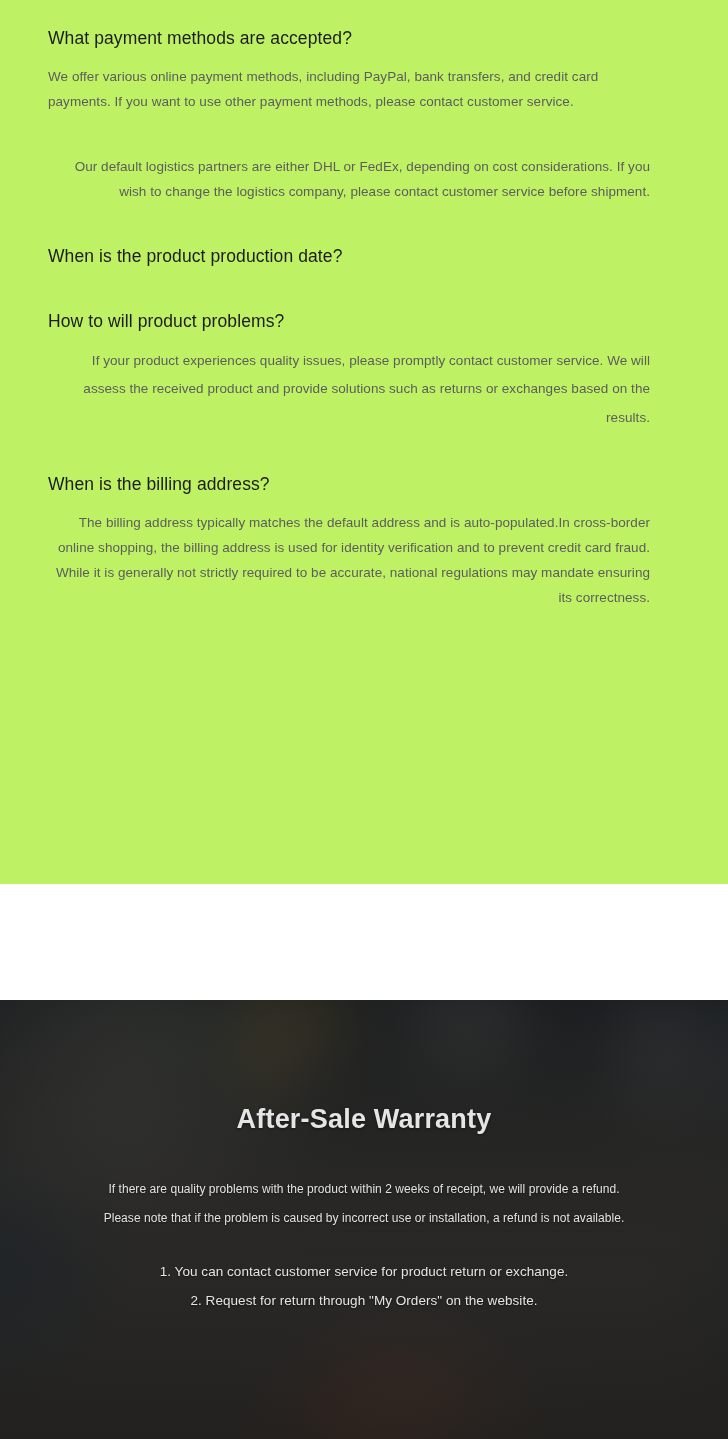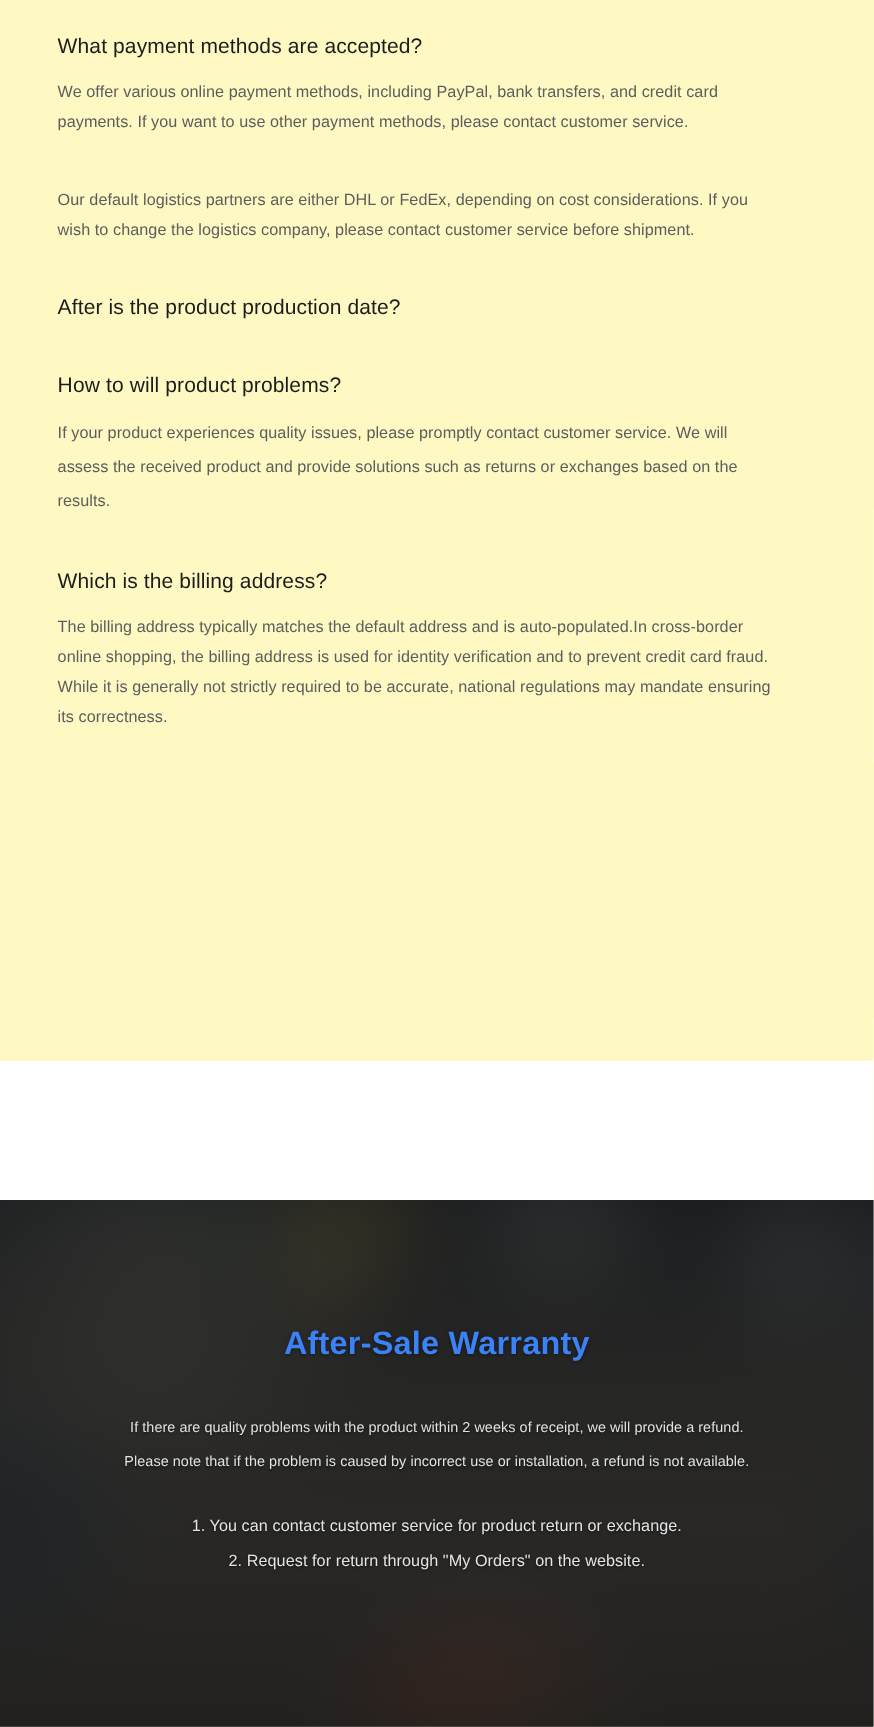--- a/index.html
+++ b/index.html
@@ -15,21 +15,21 @@
     font-family: "Liberation Sans", sans-serif;
     overflow: hidden;
     position: relative;
   }
 
   
   .faq-section {
     padding: 26px 48px 0 48px;
     width: 728px;
     height: 884px;
-    background: #fef9c3;
+    background: #bef264;
   }
   .faq-list {
     width: 602px;
   }
   .faq-item {
     margin-bottom: 40px;
   }
   .faq-item:last-child { margin-bottom: 0; }
 
   .faq-question {
@@ -45,21 +45,21 @@
     font-weight: 400;
     line-height: 25px;
     color: #5d5d5d;
     margin: 0;
     letter-spacing: 0.05px;
   }
   .faq-answer.loose {
     line-height: 28.5px;
   }
   .w-585 { max-width: 589px; }
-  .w-602 { max-width: 602px; }
+  .w-602 { max-width: 602px; text-align: right; }
   .q-wrap { max-width: 520px; }
 
   
   .hero {
     position: absolute;
     left: 0;
     top: 1000px;
     width: 728px;
     height: 439px;
     overflow: hidden;
@@ -93,21 +93,21 @@
   .hero-content {
     position: relative;
     width: 560px;
     margin: 0 auto;
     padding-top: 104px;
     text-align: center;
   }
   .hero-title {
     font-size: 27px;
     font-weight: 700;
-    color: #3b82f6;
+    color: #e5e5e5;
     margin: 0 0 40px 0;
     letter-spacing: 0.2px;
     text-shadow: 0 1px 3px rgba(0,0,0,0.45);
   }
   .hero-paragraph {
     font-size: 12px;
     line-height: 29px;
     color: #e2e2e2;
     margin: 0 auto 24px auto;
     max-width: 546px;
@@ -136,30 +136,30 @@
     <article class="faq-item">
       <h2 class="faq-question">What payment methods are accepted?</h2>
       <p class="faq-answer w-585">We offer various online payment methods, including PayPal, bank transfers, and credit card payments. If you want to use other payment methods, please contact customer service.</p>
     </article>
 
     <article class="faq-item">
       <p class="faq-answer w-602">Our default logistics partners are either DHL or FedEx, depending on cost considerations. If you wish to change the logistics company, please contact customer service before shipment.</p>
     </article>
 
     <article class="faq-item">
-      <h2 class="faq-question">After is the product production date?</h2>
+      <h2 class="faq-question">When is the product production date?</h2>
     </article>
 
     <article class="faq-item">
       <h2 class="faq-question">How to will product problems?</h2>
       <p class="faq-answer loose w-602">If your product experiences quality issues, please promptly contact customer service. We will assess the received product and provide solutions such as returns or exchanges based on the results.</p>
     </article>
 
     <article class="faq-item">
-      <h2 class="faq-question">Which is the billing address?</h2>
+      <h2 class="faq-question">When is the billing address?</h2>
       <p class="faq-answer w-602">The billing address typically matches the default address and is auto-populated.In cross-border online shopping, the billing address is used for identity verification and to prevent credit card fraud. While it is generally not strictly required to be accurate, national regulations may mandate ensuring its correctness.</p>
     </article>
 
 
   </div>
 </section>
 
 <section class="hero">
   <div class="hero-bg"></div>
   <div class="hero-scrim"></div>

